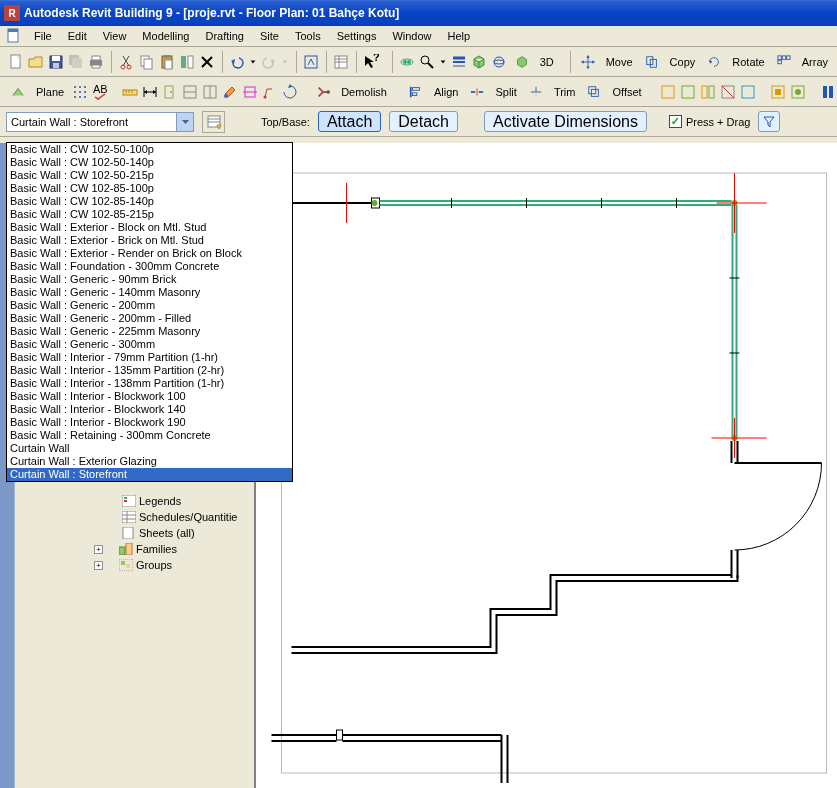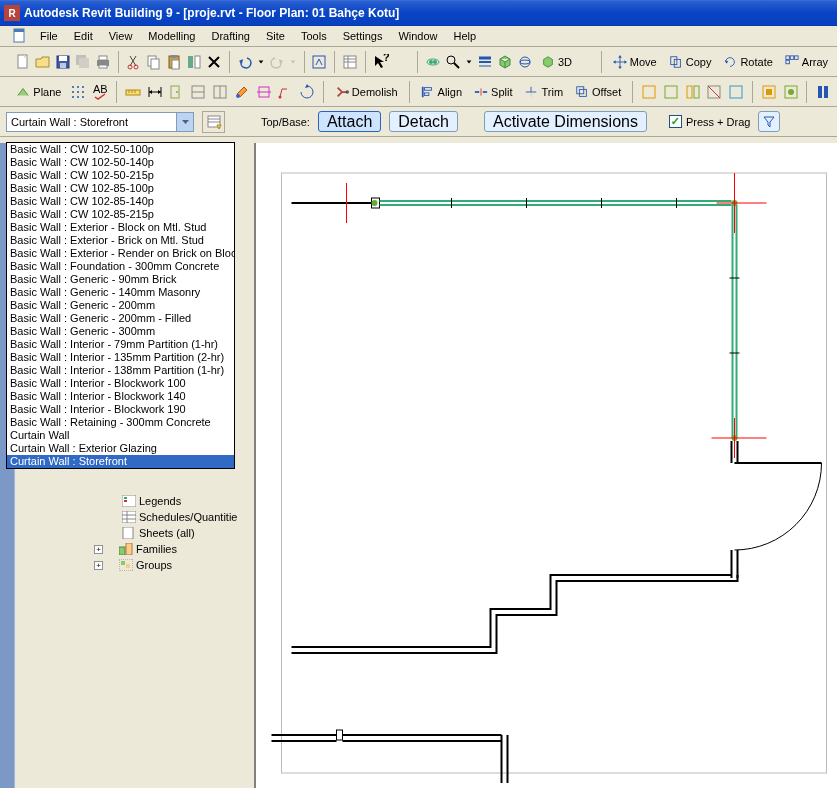--- a/index.html
+++ b/index.html
@@ -2,50 +2,50 @@
 <html><head>
 <meta charset="utf-8">
 <style>
 * { box-sizing: border-box; margin: 0; padding: 0; font-family: Tahoma, sans-serif; font-size: 11px; }
 body { background: #ece9d8; width: 837px; height: 788px; overflow: hidden; position: relative; }
 
 .titlebar { height: 26px; background: linear-gradient(to bottom, #3b77dd 0%, #2a5fd0 5%, #0844c5 50%, #0741c0 95%, #0532a0 100%); display: flex; align-items: center; padding: 0 4px; color: #fff; font-weight: bold; }
 .titlebar .app-icon { width: 16px; height: 16px; background: #b5443e; margin-right: 4px; display:inline-flex; align-items:center; justify-content:center; font-size: 10px; color:#fff; }
 .titlebar .title { font-size: 12px; }
 
-.menubar { height: 21px; background: #ece9d8; border-bottom: 1px solid #aca899; display: flex; align-items: center; padding: 0 8px; }
+.menubar { height: 21px; background: #ece9d8; border-bottom: 1px solid #aca899; display: flex; align-items: center; padding: 0 2px; }
 .menubar .doc-icon { width: 16px; height: 16px; margin: 0 4px; display:inline-block; }
 .menubar .doc-icon svg { width:16px; height:16px; }
 .menu-item { padding: 2px 8px; cursor: default; }
 
 .toolbar { height: 30px; background: #ece9d8; border-bottom: 1px solid #aca899; display: flex; align-items: center; padding: 0 4px; gap: 2px; }
 .toolbar .sep { width: 1px; height: 22px; background: #aca899; margin: 0 4px; }
 .tbtn { width: 22px; height: 22px; display:inline-flex; align-items:center; justify-content:center; border: 1px solid transparent; cursor:default; }
 .tbtn svg { width: 16px; height: 16px; }
 .tbtn.disabled { opacity: 0.4; }
-.tbtn-label { padding: 0 4px; height: 22px; display:inline-flex; align-items:center; gap:3px; border: 1px solid transparent; cursor:default; font-size:11px; }
+.tbtn-label { padding: 0 4px; height: 22px; display:inline-flex; align-items:center; gap:11px; border: 1px solid transparent; cursor:default; font-size:11px; }
 
 .options-bar { height: 30px; background: #ece9d8; border-bottom: 1px solid #aca899; display: flex; align-items: center; padding: 0 6px; gap: 8px; }
 .type-select { width: 188px; height: 20px; border: 1px solid #7f9db9; background: #fff; display:flex; align-items:center; padding: 0 4px; position:relative; }
 .type-select .dd { position:absolute; right:0; top:0; width:17px; height:18px; background: #bdd3f2; border-left:1px solid #7f9db9; display:flex; align-items:center; justify-content:center; }
 .props-btn { width:23px; height:22px; border:1px solid #aca899; background:#ece9d8; display:inline-flex; align-items:center; justify-content:center; }
 .opt-label { font-size:11px; }
 .opt-btn { height: 21px; padding: 0 8px; border: 1px solid #7f9db9; background: #e3f0ff; border-radius: 3px; display:inline-flex; align-items:center; font-size:16px; cursor:default; }
 .opt-btn.selected { background: #cce4ff; border-color:#2c62b9; }
 .checkbox { display:inline-flex; align-items:center; gap:4px; }
 .checkbox .box { width:13px; height:13px; border:1px solid #1c5180; background:#fff; display:flex; align-items:center; justify-content:center; color:#21a121; font-size:11px; font-weight:bold; }
 .filter-btn { width:22px; height:21px; border:1px solid #7f9db9; background:#e3f0ff; border-radius:3px; display:inline-flex; align-items:center; justify-content:center; }
 
 .main { position:absolute; top: 143px; left:0; right:0; bottom:0; display:flex; }
 .browser-panel { width: 256px; background: linear-gradient(to right, #7b98c7 0%, #a3b7d9 15px, #ece9d8 15px); border-right: 2px solid #808080; position:relative; }
 .browser-strip { width: 14px; background: #7b98c7; position:absolute; left:0; top:0; bottom:0; }
 .canvas { flex:1; background:#fff; position:relative; overflow:hidden; }
 
 
-.dropdown-list { position:absolute; left: 6px; top: 142px; width: 229px; background:#fff; border:1px solid #000; z-index: 100; }
+.dropdown-list { position:absolute; left: 6px; top: 142px; width: 287px; background:#fff; border:1px solid #000; z-index: 100; }
 .dropdown-list .dd-item { padding: 0px 3px; height: 13px; line-height:13px; font-size:11px; cursor:default; white-space:nowrap; overflow:hidden; }
 .dd-item.highlighted { background:#316ac5; color:#fff; }
 
 
 .tree { position:absolute; left: 122px; top: 350px; }
 .tree-row { display:flex; align-items:center; height:16px; gap:3px; font-size:11px; }
 .tree-icon { width:14px; height:12px; display:inline-flex; align-items:center; justify-content:center; }
 .tree-expand { width:9px; height:9px; border:1px solid #919191; display:inline-flex; align-items:center; justify-content:center; font-size:8px; color:#000; background:#fff; margin-right:2px; }
 
 
@@ -607,20 +607,21 @@
     <div class="dd-item">Basic Wall : CW 102-85-140p</div>
     <div class="dd-item">Basic Wall : CW 102-85-215p</div>
     <div class="dd-item">Basic Wall : Exterior - Block on Mtl. Stud</div>
     <div class="dd-item">Basic Wall : Exterior - Brick on Mtl. Stud</div>
     <div class="dd-item">Basic Wall : Exterior - Render on Brick on Block</div>
     <div class="dd-item">Basic Wall : Foundation - 300mm Concrete</div>
     <div class="dd-item">Basic Wall : Generic - 90mm Brick</div>
     <div class="dd-item">Basic Wall : Generic - 140mm Masonry</div>
     <div class="dd-item">Basic Wall : Generic - 200mm</div>
     <div class="dd-item">Basic Wall : Generic - 200mm - Filled</div>
+    <div class="dd-item">Basic Wall : Generic - 225mm Masonry</div>
     <div class="dd-item">Basic Wall : Generic - 300mm</div>
     <div class="dd-item">Basic Wall : Interior - 79mm Partition (1-hr)</div>
     <div class="dd-item">Basic Wall : Interior - 135mm Partition (2-hr)</div>
     <div class="dd-item">Basic Wall : Interior - 138mm Partition (1-hr)</div>
     <div class="dd-item">Basic Wall : Interior - Blockwork 100</div>
     <div class="dd-item">Basic Wall : Interior - Blockwork 140</div>
     <div class="dd-item">Basic Wall : Interior - Blockwork 190</div>
     <div class="dd-item">Basic Wall : Retaining - 300mm Concrete</div>
     <div class="dd-item">Curtain Wall</div>
     <div class="dd-item">Curtain Wall : Exterior Glazing</div>

